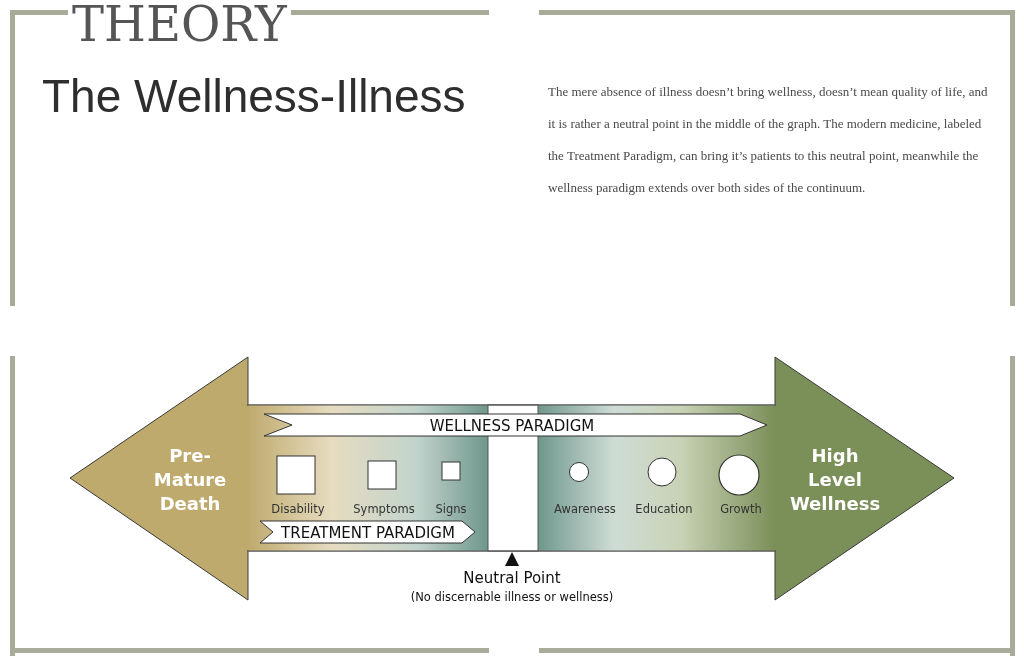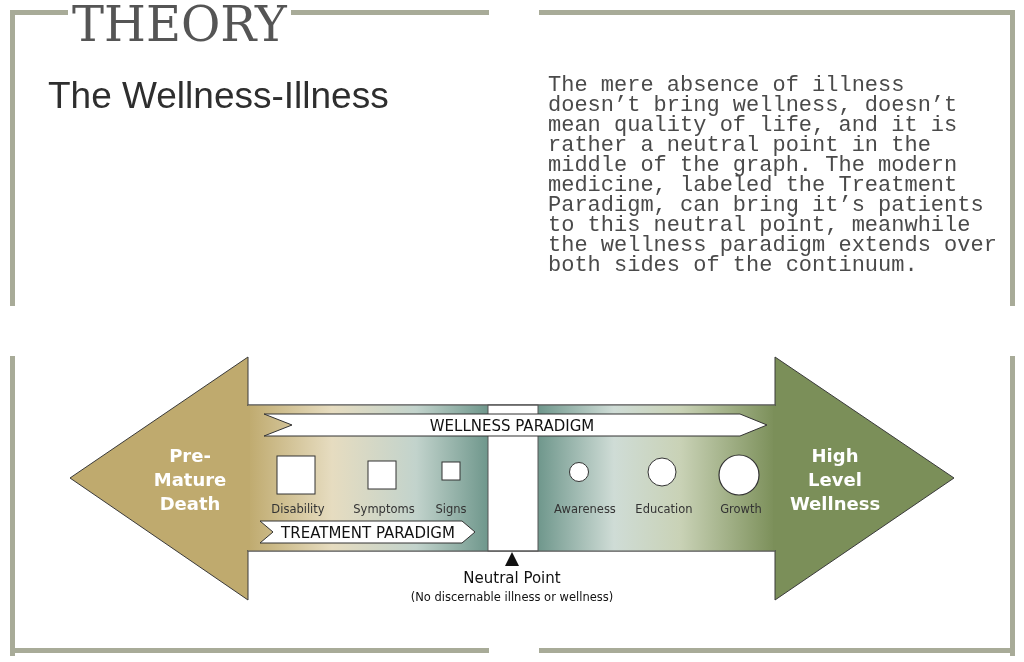--- a/index.html
+++ b/index.html
@@ -11,29 +11,29 @@
     body { position: relative; }
     .frame { position: absolute; background: #a8ab98; }
     .theory {
       position: absolute; left: 68px; top: -6px;
       font-family: "DejaVu Serif", "Liberation Serif", serif;
       font-size: 48px; color: #555555; letter-spacing: 0px;
       font-weight: normal; line-height: 60px;
       transform: scaleY(1.0);
     }
     .title {
-      position: absolute; left: 48px; top: 72px;
+      position: absolute; left: 42px; top: 72px;
       font-family: "Liberation Sans", "DejaVu Sans", sans-serif;
-      font-size: 37px; color: #2e2e2e; line-height: 48px;
+      font-size: 46px; color: #2e2e2e; line-height: 48px;
       font-weight: normal;
     }
     .desc {
       position: absolute; left: 548px; top: 76px; width: 450px;
-      font-family: Liberation Mono, monospace;
-      font-size: 22px; color: #4a4a4a; line-height: 20px;
+      font-family: Liberation Serif, serif;
+      font-size: 13px; color: #4a4a4a; line-height: 32px;
     }
     svg#diagram { position: absolute; left: 0; top: 0; }
     .diag-text { font-family: "DejaVu Sans", "Liberation Sans", sans-serif; }
   </style>
 </head>
 <body>
 
 <div class="frame" style="left:10px; top:10px; width:479px; height:5px;"></div>
 <div class="frame" style="left:539px; top:10px; width:476px; height:5px;"></div>
 <div class="frame" style="left:10px; top:10px; width:5px; height:296px;"></div>

